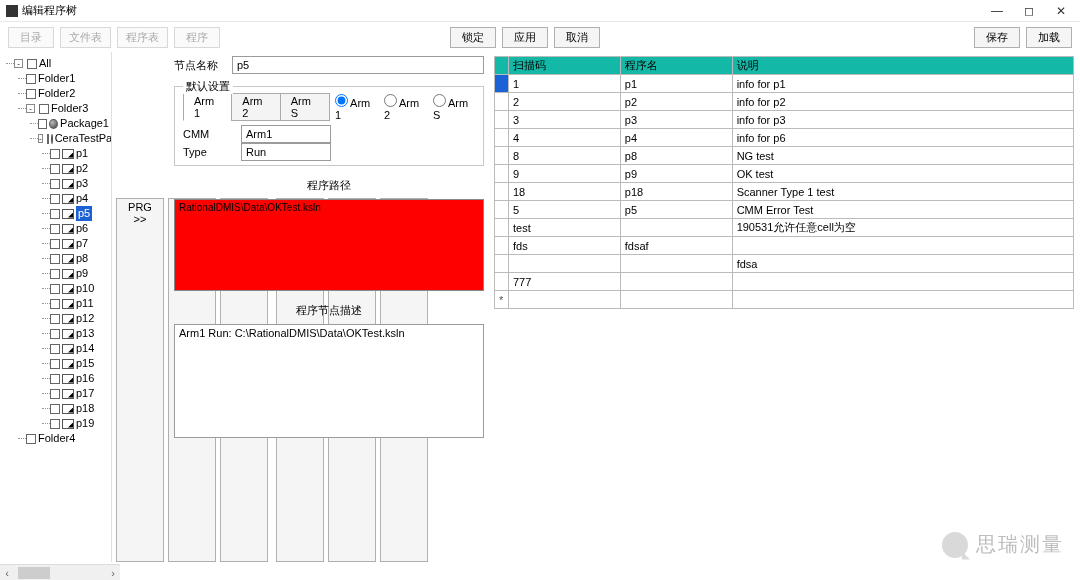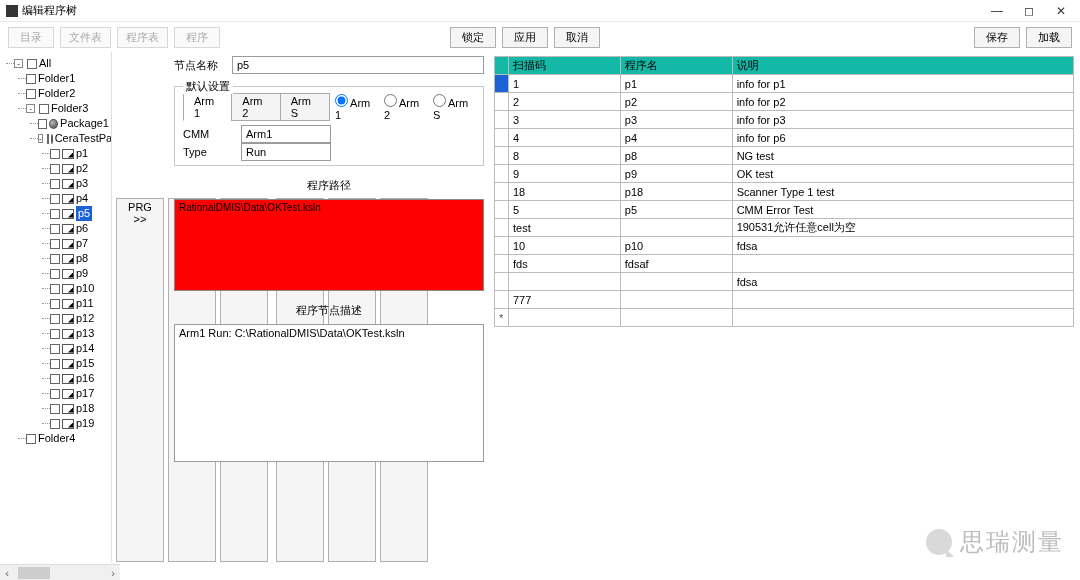--- a/index.html
+++ b/index.html
@@ -37,37 +37,37 @@
   .txt { border: 1px solid #9b9b9b; padding: 1px 4px; height: 18px; background: #fff; }
   .group { border: 1px solid #c8c8c8; padding: 6px 8px 4px; position: relative; margin-top: 6px; }
   .group .legend { position: absolute; top: -8px; left: 8px; background: #fff; padding: 0 3px; font-family: Liberation Serif, serif; }
   .group .armtabs { display: flex; margin-bottom: 4px; }
   .group .armtabs .t { border: 1px solid #aaa; padding: 1px 10px; background: #f4f4f4; margin-right: -1px; }
   .group .armtabs .t.act { background: #fff; border-bottom-color: #fff; }
   .radios { display: flex; gap: 8px; align-items: center; }
   .radios input { margin-right: 2px; }
   .seclabel { margin-top: 6px; text-align: center; }
   .redbox { background: #f00; color: #000; border: 1px solid #888; height: 92px; padding: 2px 4px; font-size: 10px; overflow: hidden; }
-  .descbox { border: 1px solid #9b9b9b; height: 138px; padding: 2px 4px; background: #fff; }
+  .descbox { border: 1px solid #9b9b9b; height: 114px; padding: 2px 4px; background: #fff; }
   
   .right { flex: 1; padding: 4px 6px 0 2px; position: relative; }
   .grid { border: 1px solid #888; border-collapse: collapse; width: 100%; }
   .grid th, .grid td { border: 1px solid #bbb; padding: 1px 4px; text-align: left; height: 18px; font-weight: normal; }
   .grid th { background: #14b8a6; }
   .grid tr.selrow td:first-child { background: #1a62d6; color: #fff; }
   .starcell { width: 14px; text-align: center; color: #555; }
   
   .hscroll { position: absolute; left: 0; bottom: 0; width: 120px; height: 16px; background: #f0f0f0; border-top: 1px solid #ddd; display: flex; align-items: center; }
   .hscroll .thumb { width: 32px; height: 12px; background: #cdcdcd; margin-left: 4px; }
   .hscroll .arr { width: 14px; text-align: center; color: #666; }
   
   .watermark { position: absolute; right: 16px; bottom: 22px; display: flex; align-items: center; gap: 8px; opacity: .55; color: #888; }
   .watermark .bubble { width: 26px; height: 26px; border-radius: 50%; background: #bbb; position: relative; }
   .watermark .bubble::after { content: ""; position: absolute; right: -2px; bottom: -2px; width: 8px; height: 8px; background: #bbb; clip-path: polygon(0 0,100% 100%,0 100%);}
-  .watermark .txtwm { font-size: 24px; letter-spacing: 2px; }
+  .watermark .txtwm { font-size: 20px; letter-spacing: 2px; }
 </style>
 </head>
 <body>
 
 <div class="titlebar">
   <div class="left">
     <span class="title-icon"></span>
     <span>编辑程序树</span>
   </div>
   <div class="ctrls">
@@ -337,26 +337,20 @@
             <td>CMM Error Test</td>
           </tr>
           <tr>
             <td class="starcell"></td>
             <td>test</td>
             <td></td>
             <td>190531允许任意cell为空</td>
           </tr>
           <tr>
             <td class="starcell"></td>
-            <td>10</td>
-            <td>p10</td>
-            <td>fdsa</td>
-          </tr>
-          <tr>
-            <td class="starcell"></td>
             <td>fds</td>
             <td>fdsaf</td>
             <td></td>
           </tr>
           <tr>
             <td class="starcell"></td>
             <td></td>
             <td></td>
             <td>fdsa</td>
           </tr>

